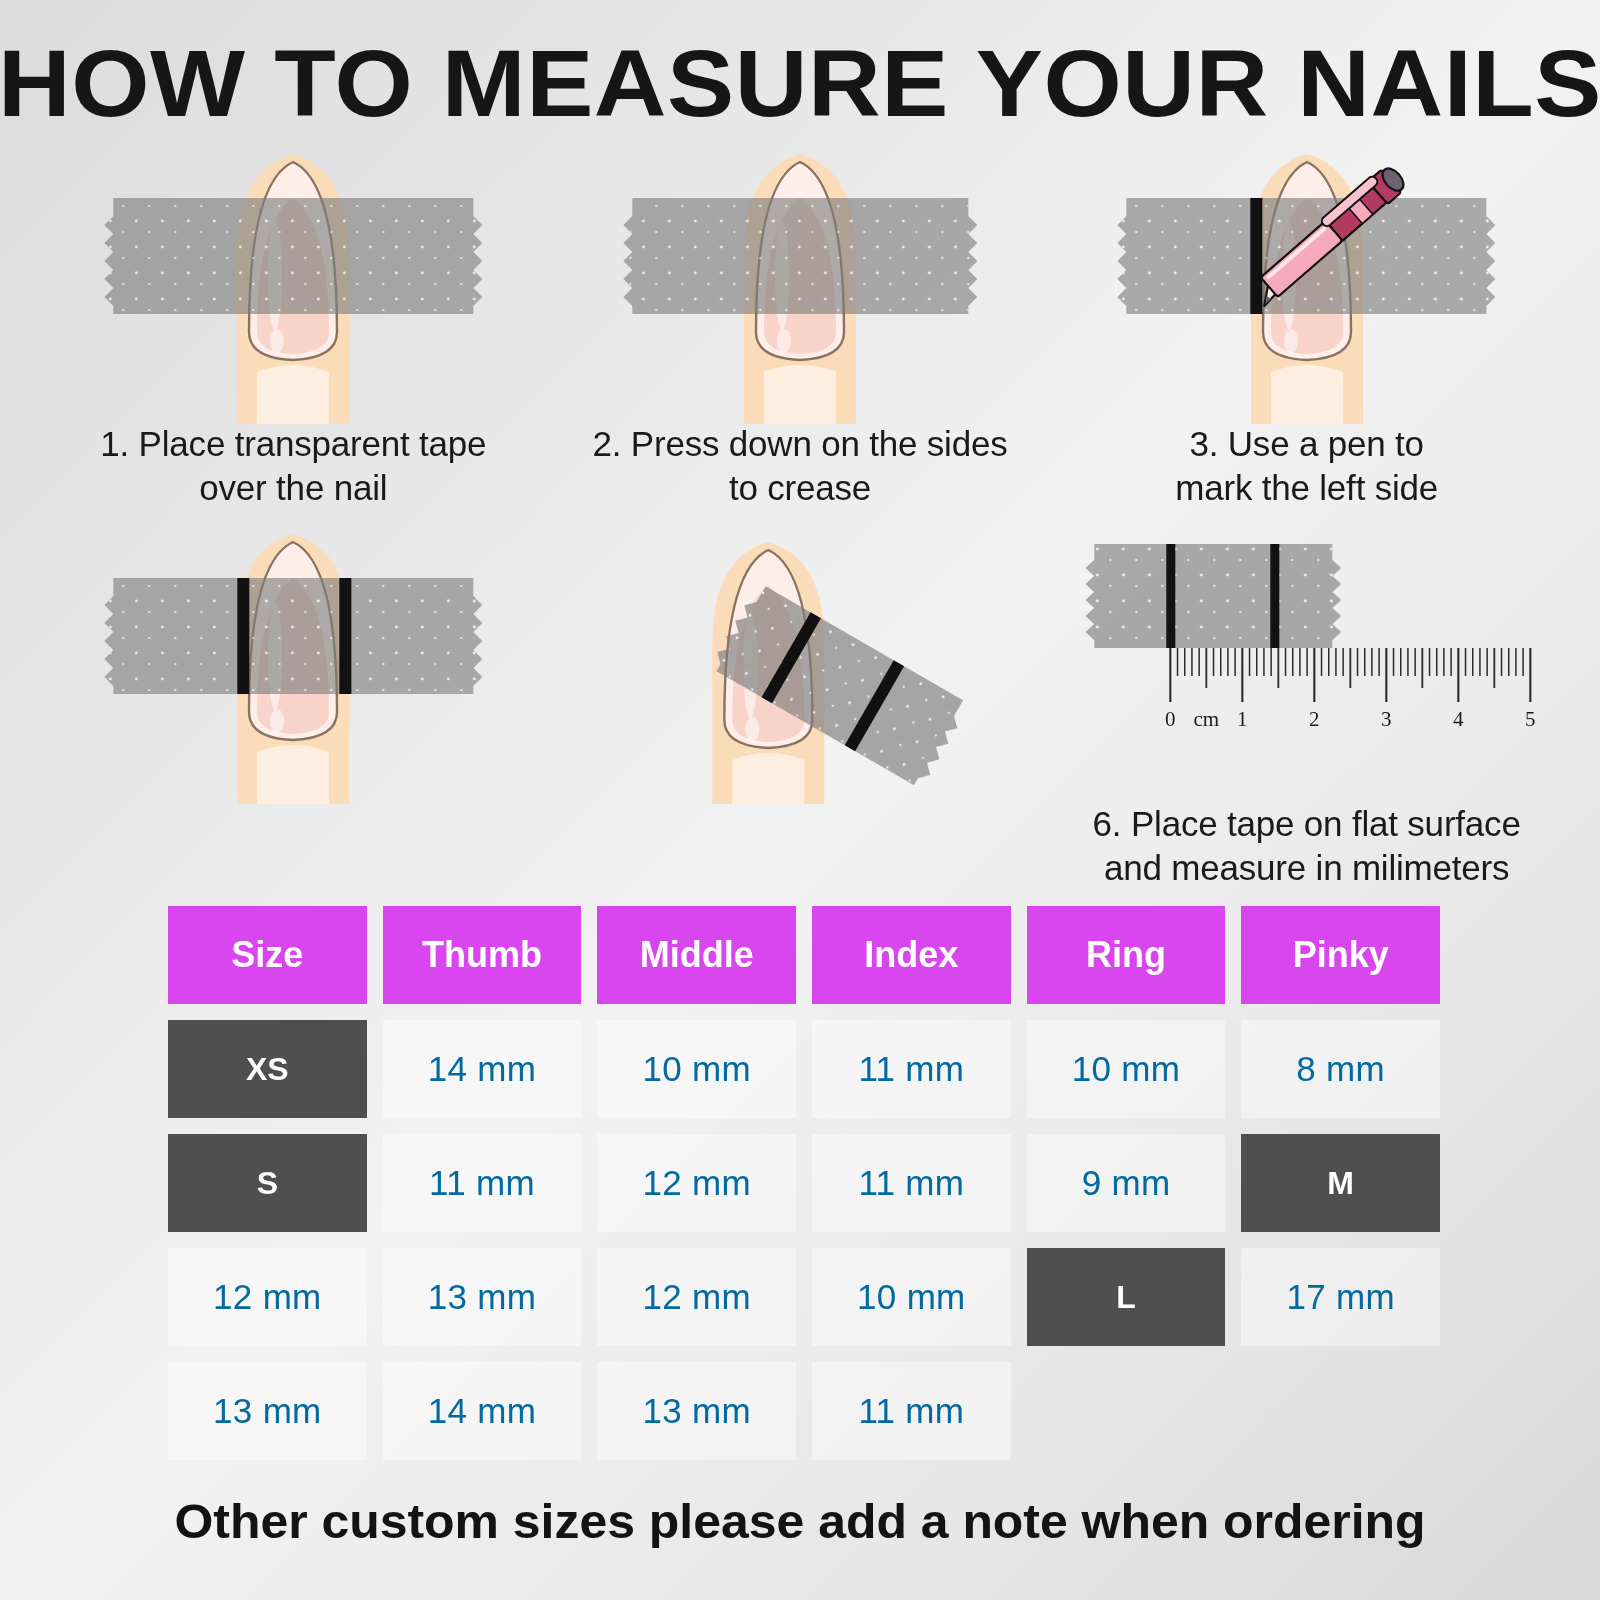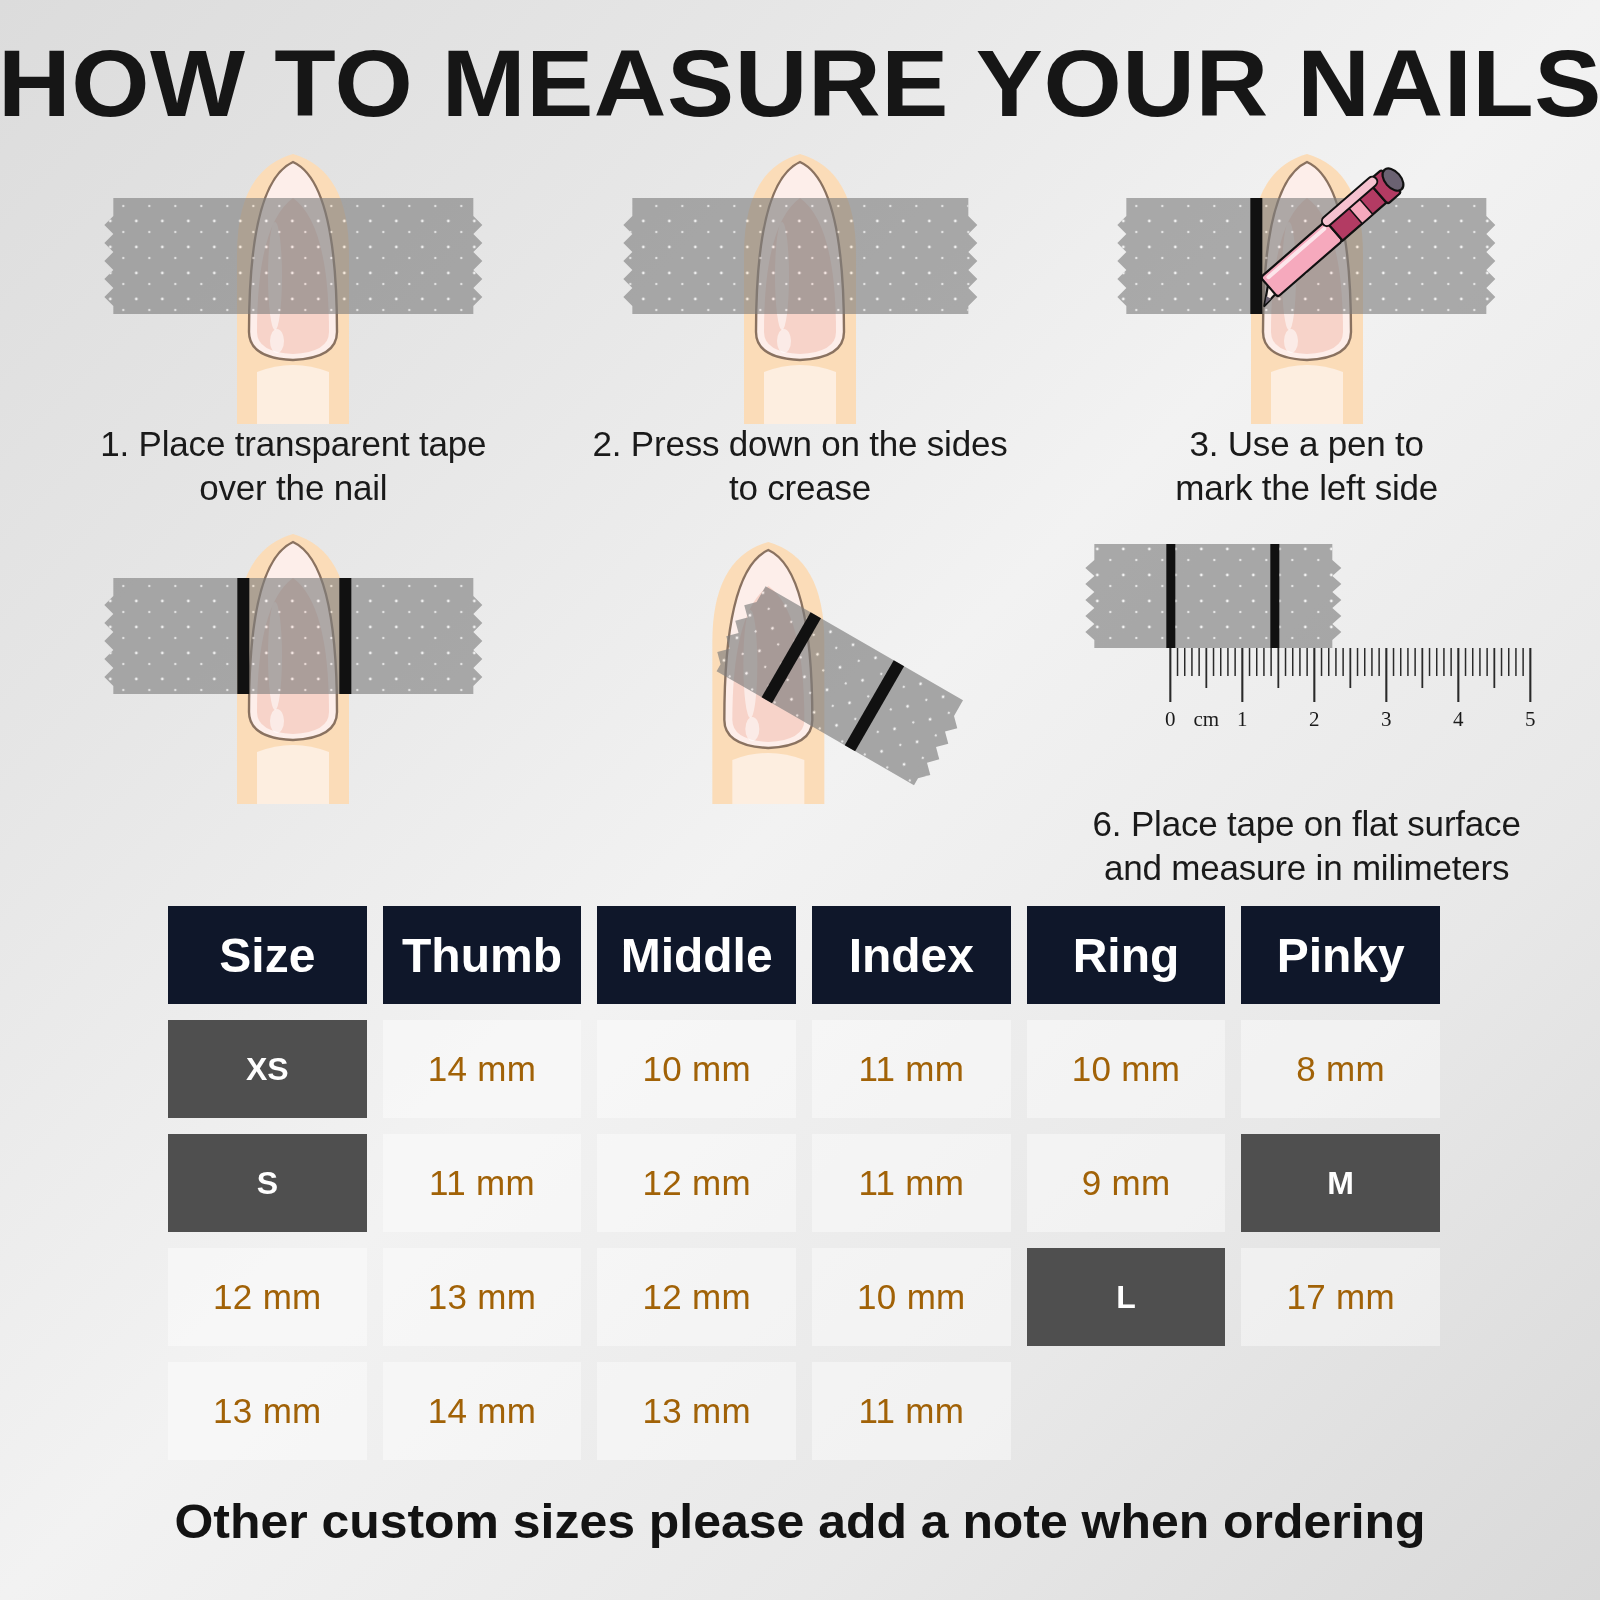--- a/index.html
+++ b/index.html
@@ -96,34 +96,34 @@
     row-gap: 16px;
   }
   .cell {
     display: flex;
     align-items: center;
     justify-content: center;
     font-size: 35px;
     color: #1d1d1d;
   }
   .cell.head {
-    background: #0f172a;
+    background: #d946ef;
     color: #ffffff;
     font-weight: bold;
-    font-size: 48px;
+    font-size: 36px;
   }
   .cell.size {
     background: #4f4f4f;
     color: #ffffff;
     font-weight: bold;
     font-size: 32px;
   }
   .cell.val {
     background: rgba(255,255,255,0.42);
-    color: #a16207;
+    color: #0369a1;
     font-size: 35px;
     letter-spacing: 0.3px;
   }
 
   
   .footer {
     position: absolute;
     top: 1494px;
     left: 0;
     width: 1600px;

